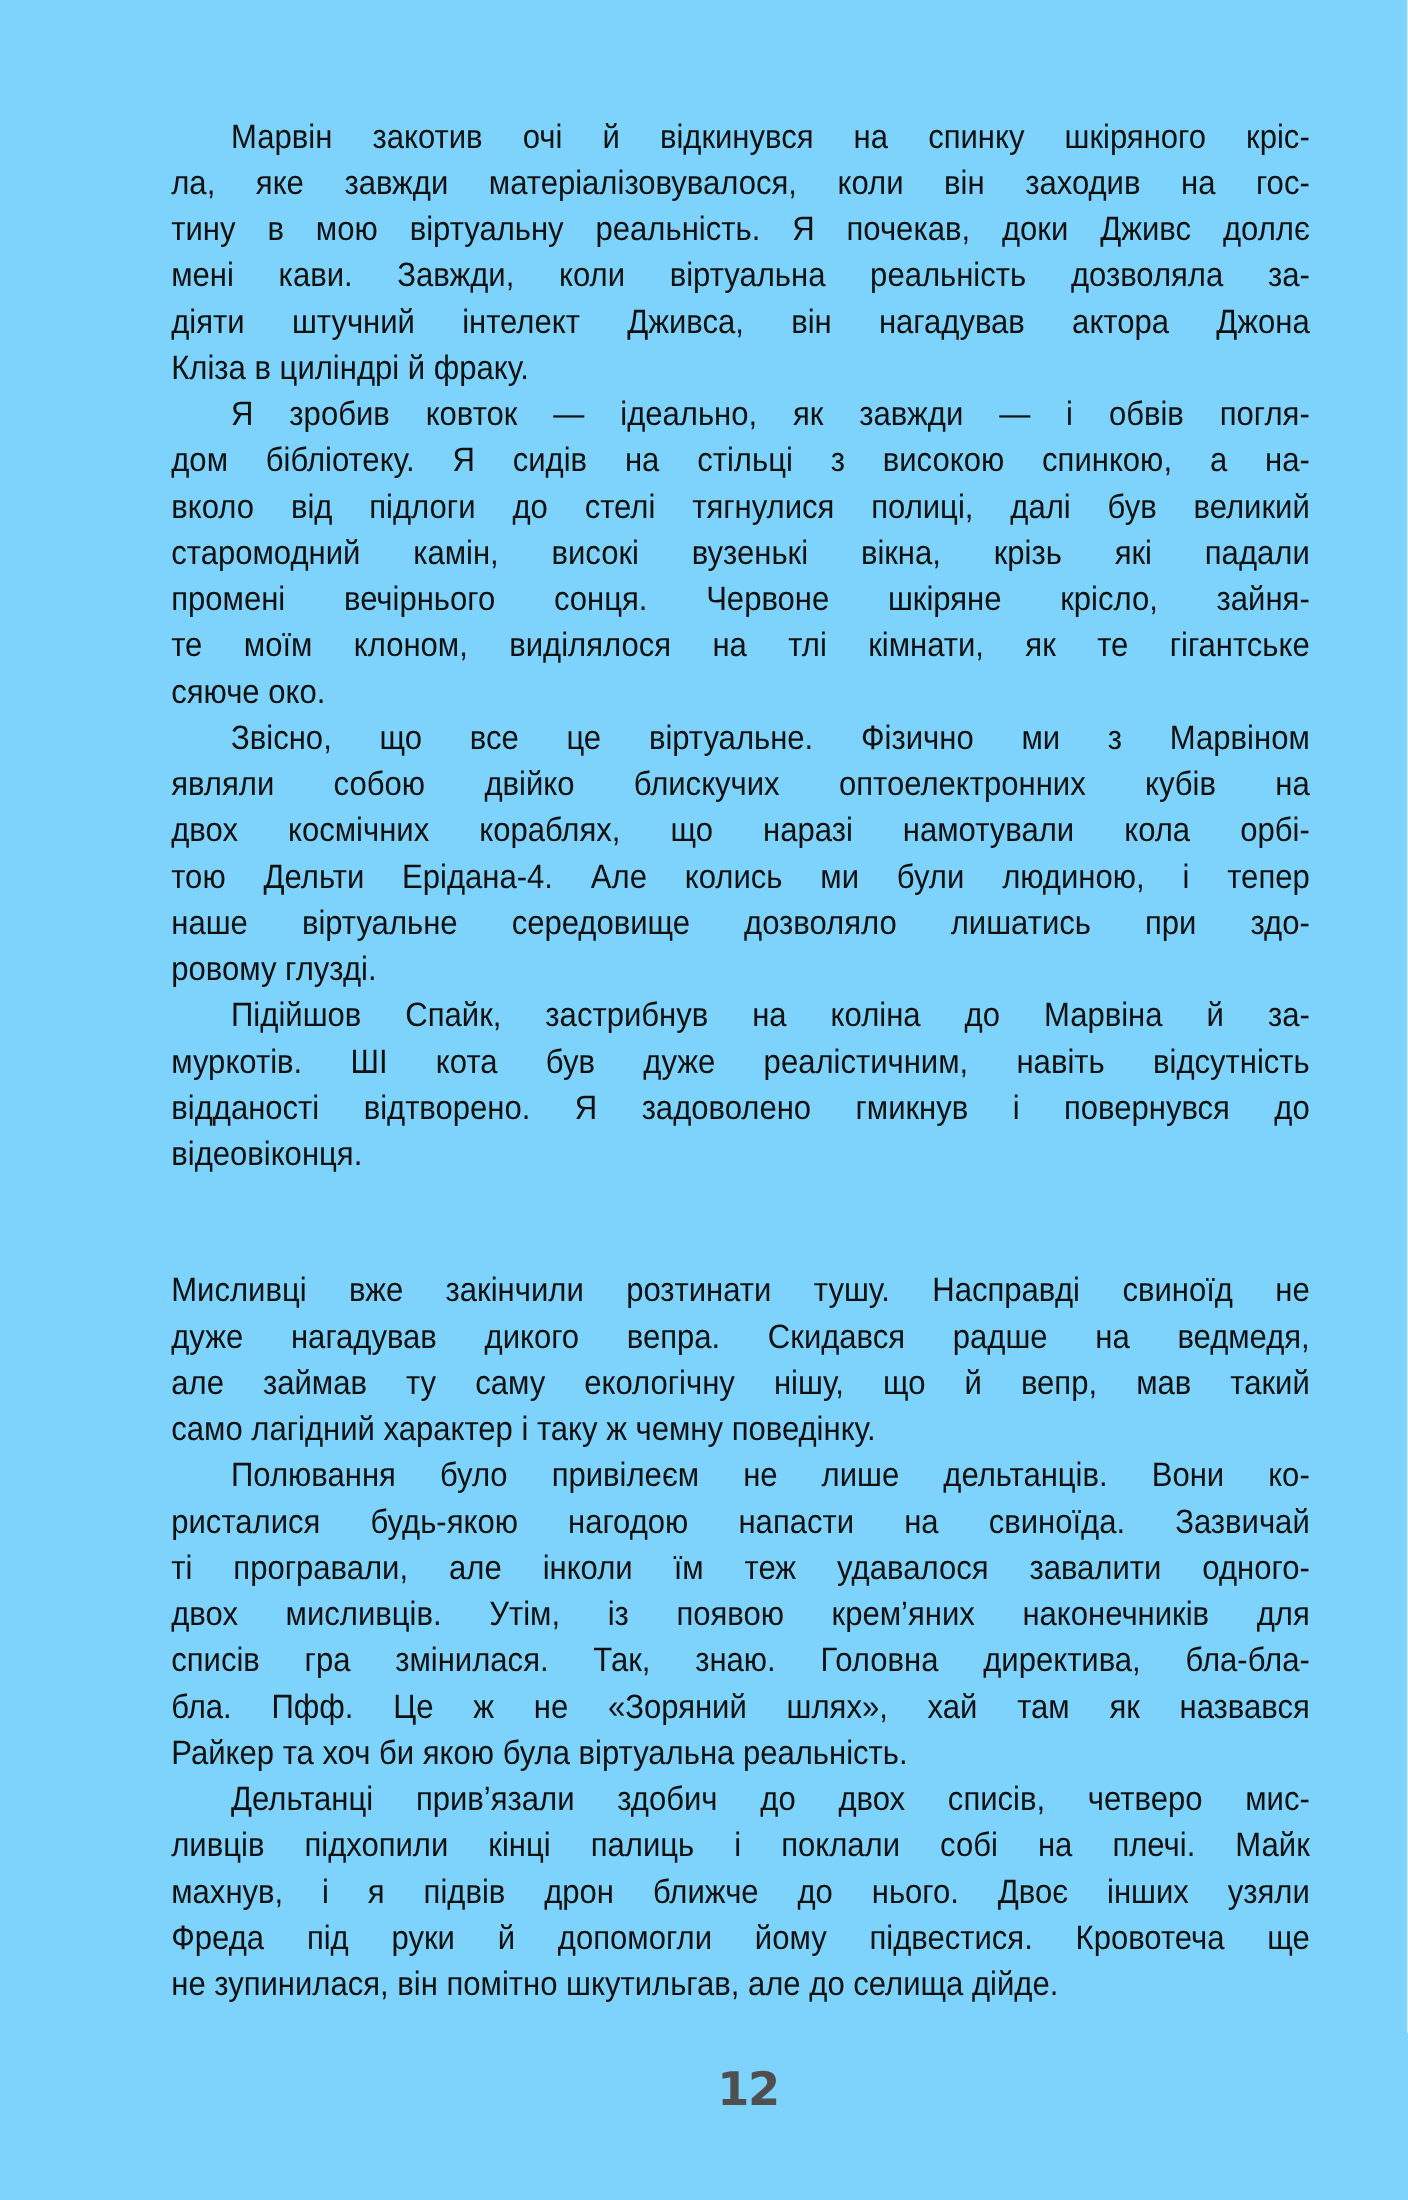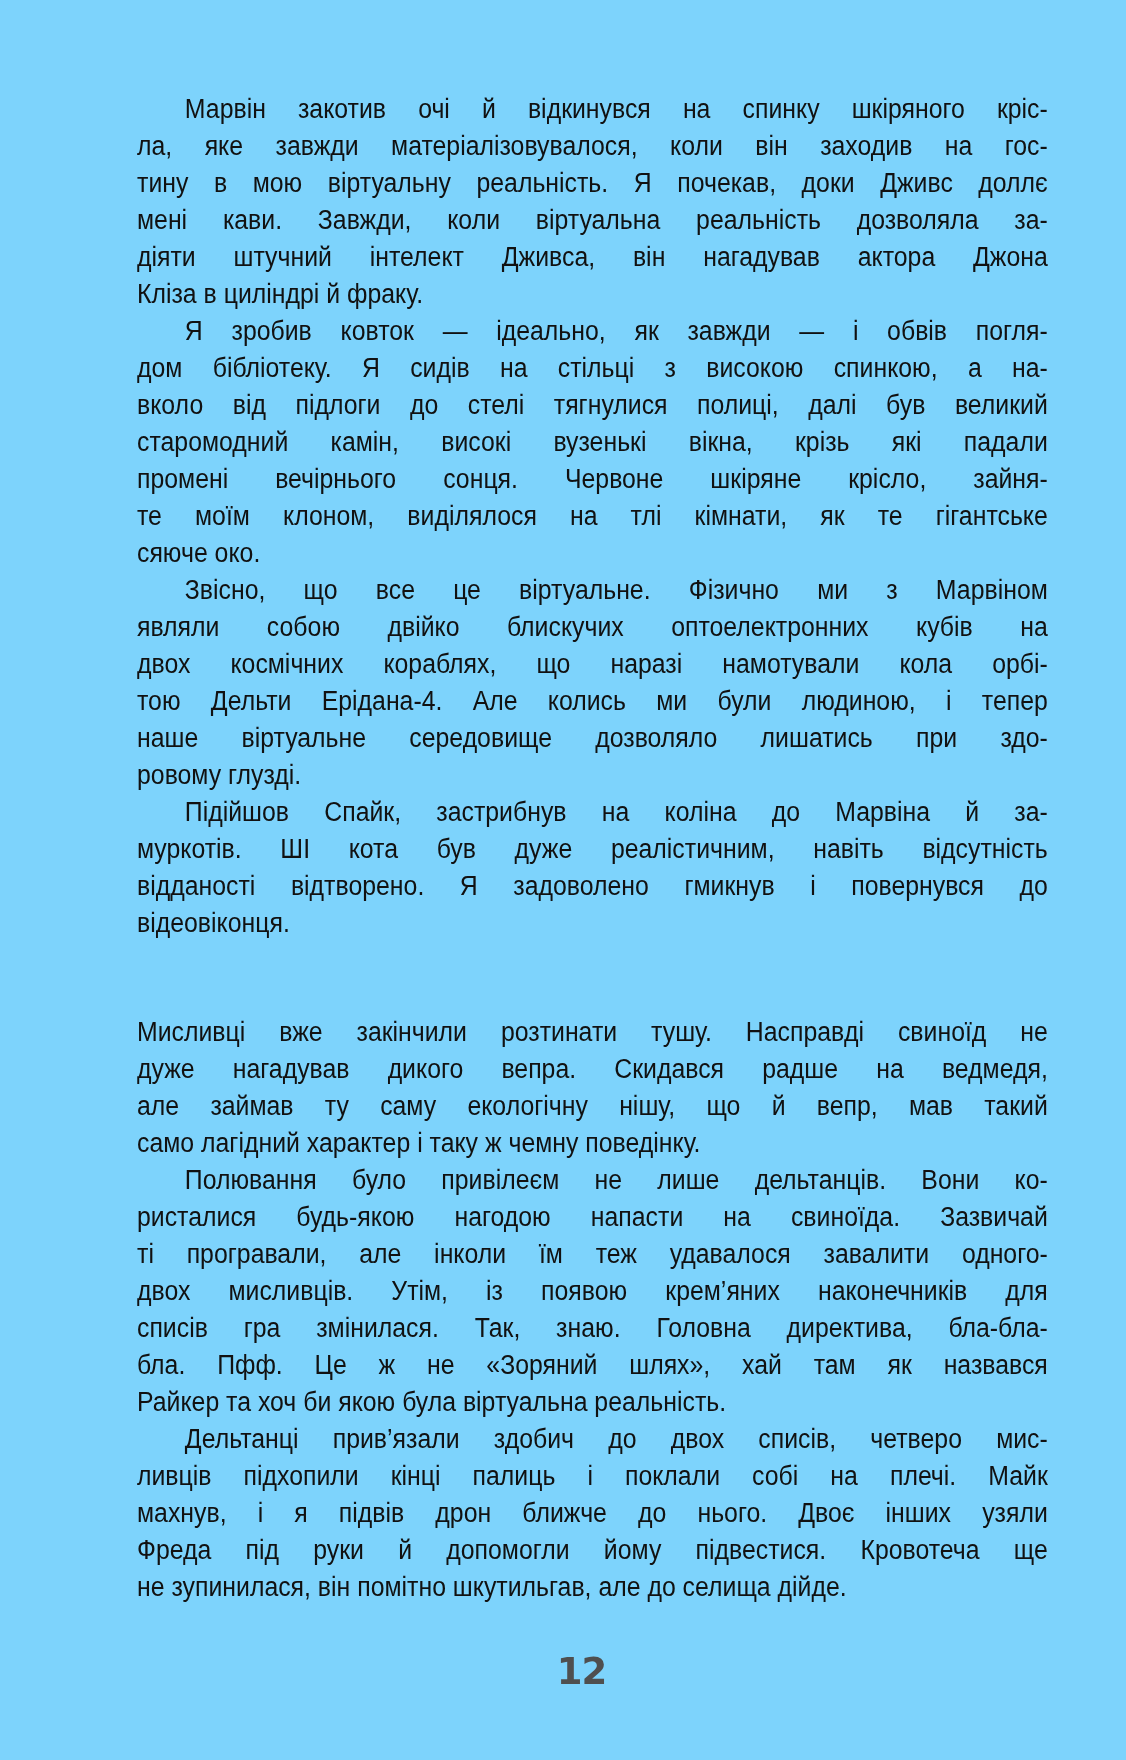--- a/index.html
+++ b/index.html
@@ -40,21 +40,21 @@
   }
   .line.last {
     text-align-last: left;
   }
   .line.indent {
     padding-left: 52px;
   }
   .folio {
     position: absolute;
     top: 1650px;
-    left: 126px;
+    left: 143px;
     width: 911px;
     text-align: center;
     font-size: 37px;
     font-weight: 700;
     letter-spacing: -1px;
     color: #4f4f4f;
     font-family: "DejaVu Sans", sans-serif;
   }
 </style>
 </head>

